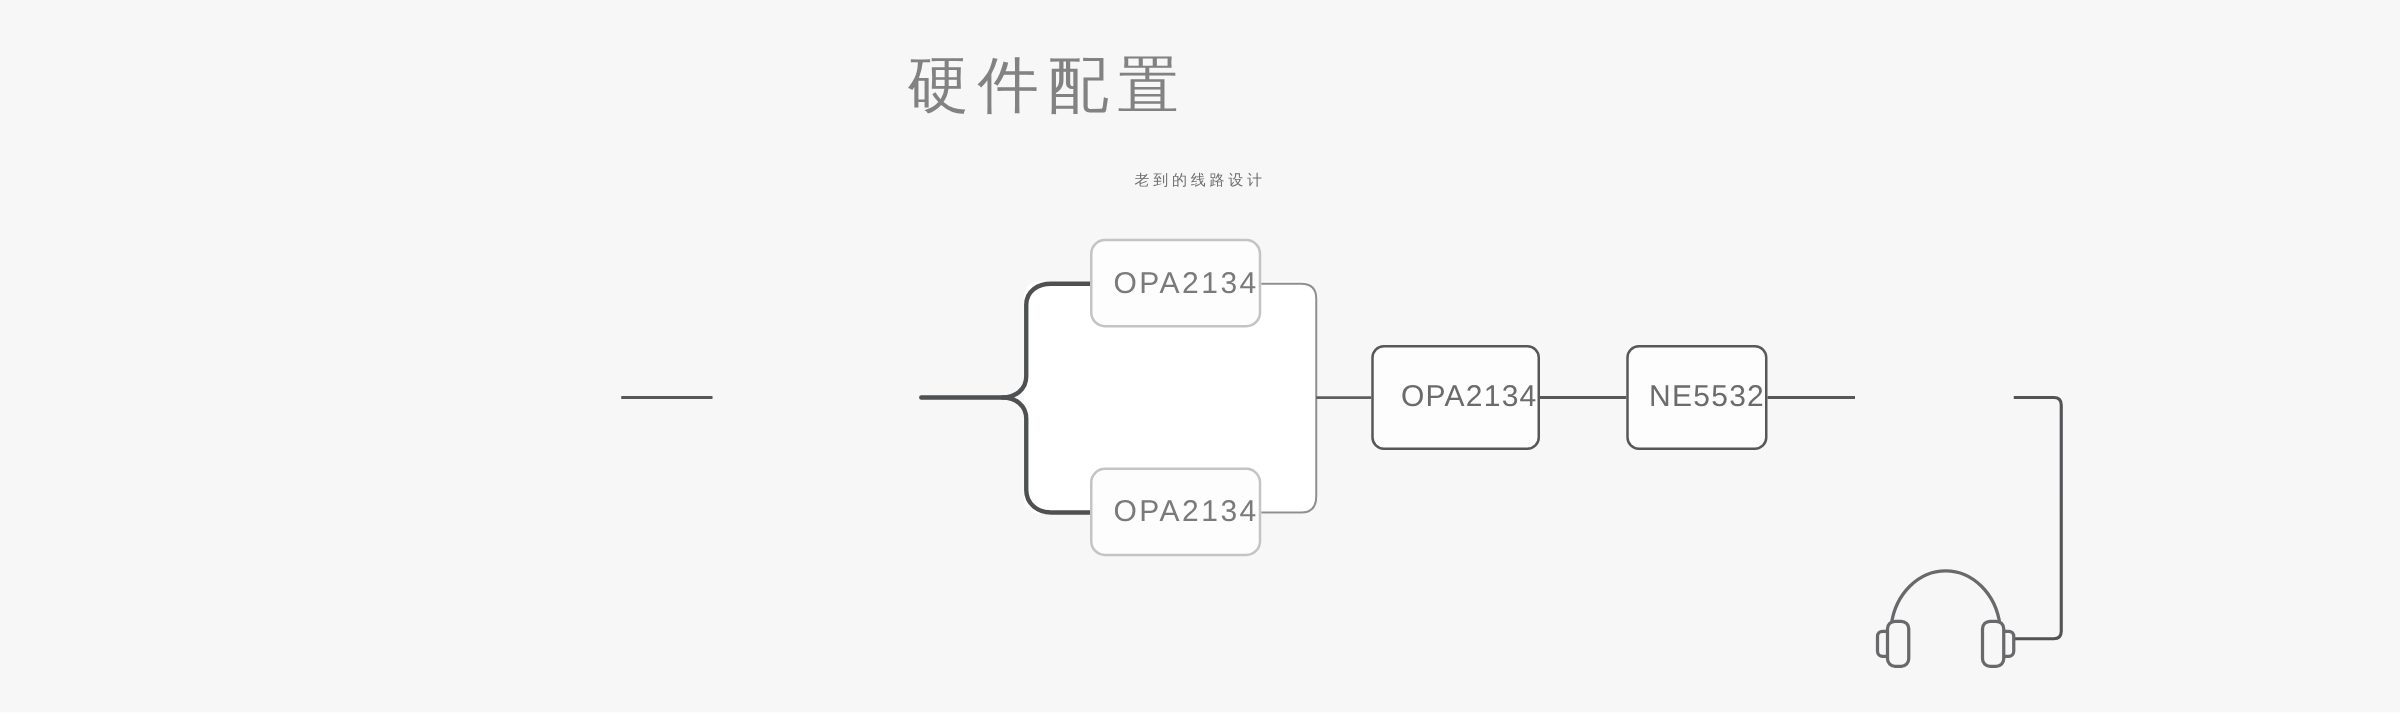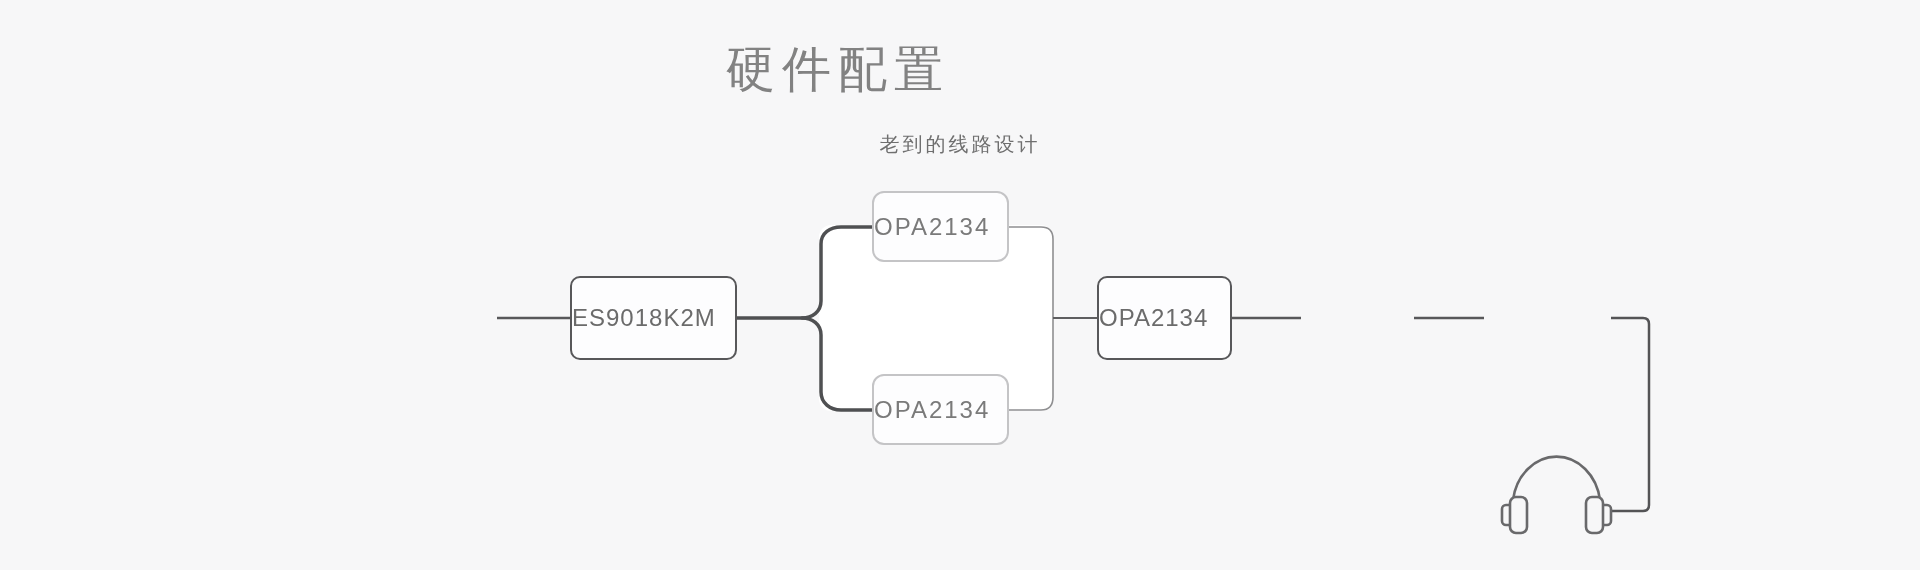--- a/index.html
+++ b/index.html
@@ -15,29 +15,29 @@
   .footer-strip{
     position:absolute;left:0;top:570px;width:1920px;height:11px;background:#ffffff;
   }
   .page-title{
     position:absolute;top:38px;left:0;width:1676px;margin:0;
     text-align:center;font-size:49px;line-height:62px;font-weight:300;
     color:#828282;letter-spacing:7px;
   }
   .page-subtitle{
     position:absolute;top:132px;left:0;width:1920px;margin:0;
-    text-align:center;font-size:20px;line-height:24px;font-weight:400;
+    text-align:center;font-size:12px;line-height:24px;font-weight:400;
     color:#6f6f6f;letter-spacing:3px;
   }
   .diagram{position:absolute;left:0;top:0;width:1920px;height:581px;}
   .connectors{position:absolute;left:0;top:0;}
   .node{
     position:absolute;box-sizing:border-box;
     background:#fdfdfe;border:2px solid #58585a;border-radius:10px;
-    display:flex;align-items:center;justify-content:flex-start;
+    display:flex;align-items:center;justify-content:flex-end;
     font-size:24px;color:#6b6b6b;letter-spacing:1px;white-space:nowrap;
   }
   .node.light{
     border-color:#c4c4c6;border-radius:12px;color:#7a7a7a;letter-spacing:2px;
   }
   .n-source {left:255px; top:276px; width:242px; height:84px;}
   .n-dac    {left:570px; top:276px; width:167px; height:84px;}
   .n-op-top {left:872px; top:191px; width:137px; height:71px;}
   .n-op-bot {left:872px; top:374px; width:137px; height:71px;}
   .n-op-mrg {left:1097px;top:276px; width:135px; height:84px;}
@@ -74,25 +74,25 @@
 
     <g stroke="#69696b" stroke-width="2.6" fill="none">
       <path d="M 1513 505 L 1513 500 A 44 51 0 0 1 1600 500 L 1600 505"></path>
       <rect x="1502" y="505" width="11" height="20" rx="4" fill="#f7f7f8"></rect>
       <rect x="1600" y="505" width="11" height="20" rx="4" fill="#f7f7f8"></rect>
       <rect x="1510" y="497" width="17" height="36" rx="6" fill="#f7f7f8"></rect>
       <rect x="1586" y="497" width="17" height="36" rx="6" fill="#f7f7f8"></rect>
     </g>
   </svg>
 
-  <div class="node n-dac">
-    <span>ES9018K2M</span>
-  </div>
   <div class="node light n-op-top">
     <span>OPA2134</span>
   </div>
   <div class="node light n-op-bot">
     <span>OPA2134</span>
   </div>
   <div class="node n-op-mrg">
     <span>OPA2134</span>
   </div>
+  <div class="node n-ne">
+    <span>NE5532</span>
+  </div>
 </div>
 
 </body></html>

